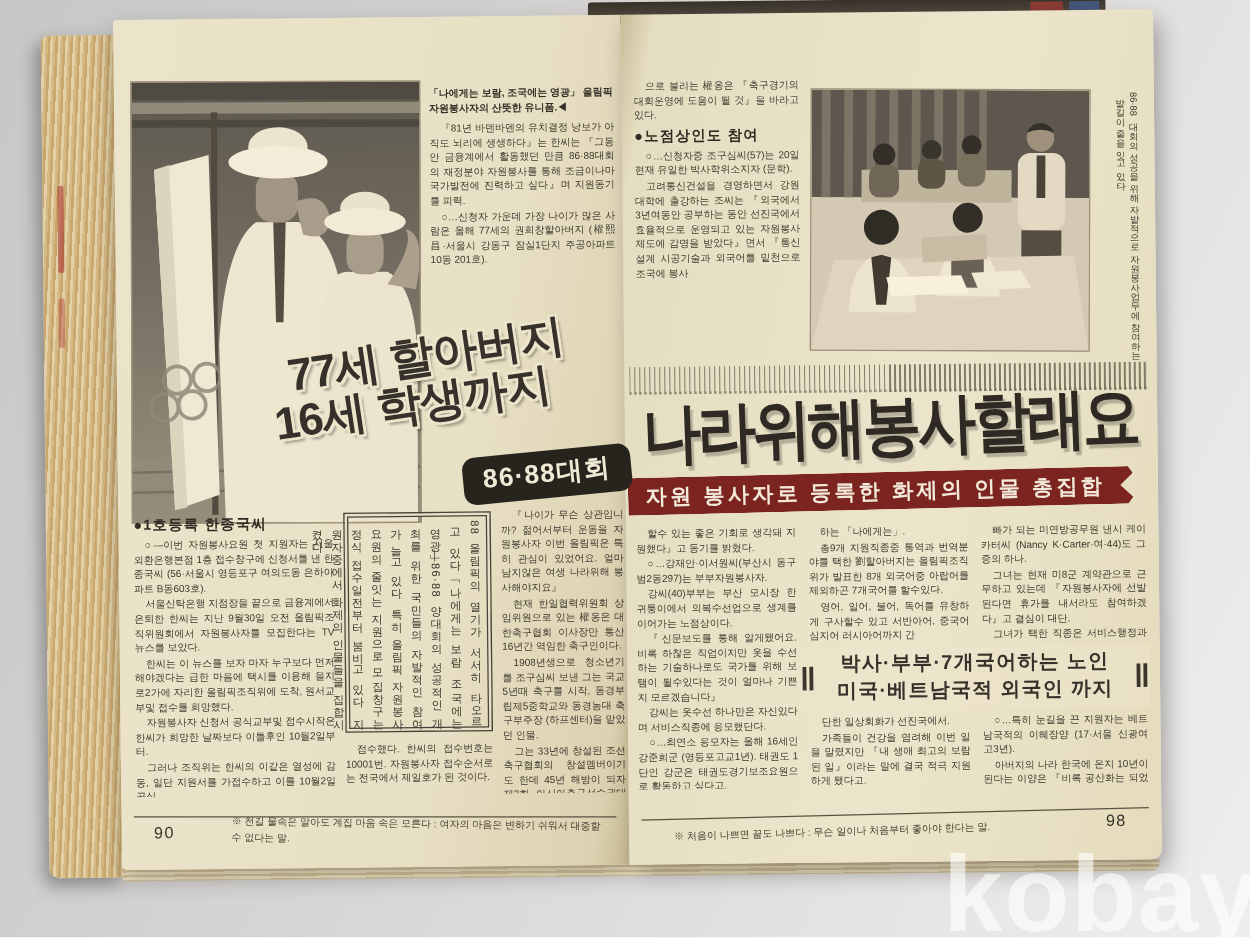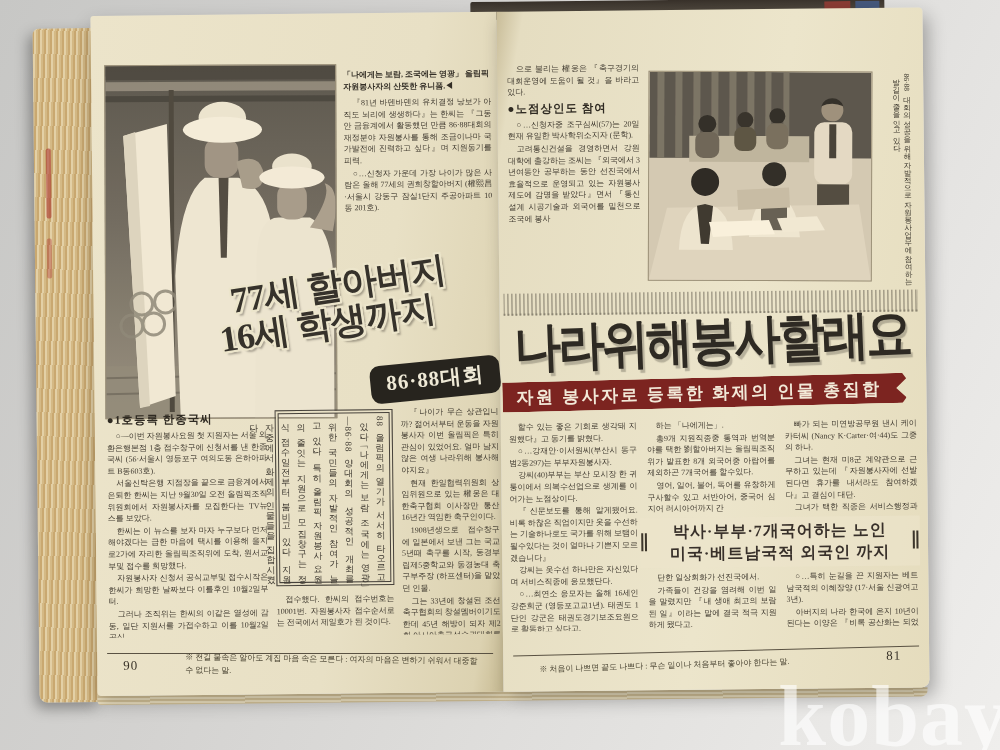--- a/index.html
+++ b/index.html
@@ -1,18 +1,18 @@
 <!DOCTYPE html>
 <html><head>
 <meta charset="utf-8">
 <style>
   html,body{margin:0;padding:0;background:#fff;}
   .scene{position:relative;width:1000px;height:750px;overflow:hidden;
     background:linear-gradient(115deg,#c7c7c5 0%,#d3d2d0 35%,#e2e1df 70%,#efeeec 100%);
-    font-family:Liberation Serif, serif;}
+    font-family:Liberation Sans, sans-serif;}
   .magazine{position:absolute;left:36px;top:4px;width:892px;height:702px;transform:rotate(-0.6deg);}
   .top-edge{position:absolute;left:438px;top:-2px;width:414px;height:18px;border-radius:2px;
     background:linear-gradient(#38312a,#5d564b);}
   .top-edge .bit-red{position:absolute;right:34px;top:3px;width:26px;height:11px;background:#8a3c34;}
   .top-edge .bit-blue{position:absolute;right:5px;top:3px;width:24px;height:11px;background:#44587c;}
   .edge-stack{position:absolute;left:0;top:20px;width:60px;height:674px;border-radius:6px 0 0 8px;
     background:repeating-linear-gradient(93deg,#c9a870 0 2px,#e3d0a6 2px 4px,#d4b985 4px 6px);
     box-shadow:-4px 6px 14px rgba(0,0,0,.35);}
   .pen-mark{position:absolute;left:12px;top:120px;width:5px;height:70px;background:rgba(168,46,44,.55);border-radius:2px;}
   .pen-mark.m2{top:210px;height:40px;opacity:.7;}
@@ -164,21 +164,21 @@
           <p class="p">자원봉사자 신청서 공식교부및 접수시작은 한씨가 희망한 날짜보다 이틀후인 10월2일부터.</p>
           <p class="p">그러나 조직위는 한씨의 이같은 열성에 감동, 일단 지원서를 가접수하고 이를 10월2일 공식</p>
         </div>
         <div class="lede-box">88올림픽의 열기가 서서히 타오르고 있다. 「나에게는 보람, 조국에는 영광」—86·88양대회의 성공적인 개최를 위한 국민들의 자발적인 참여가 늘고 있다. 특히 올림픽 자원봉사 요원의 줄잇는 지원으로 모집창구는 정식 접수일전부터 붐비고 있다. 지원자중에서 화제의 인물들을 집합시켰다.</div>
         <div class="below-box">
           <p class="p">접수했다. 한씨의 접수번호는 10001번. 자원봉사자 접수순서로는 전국에서 제일호가 된 것이다.</p>
         </div>
         <div class="lcol2">
           <p class="p">『나이가 무슨 상관입니까? 젊어서부터 운동을 자원봉사자 이번 올림픽은 특히 관심이 있었어요. 얼마 남지않은 여생 나라위해 봉사해야지요』</p>
           <p class="p">현재 한일협력위원회 상임위원으로 있는 權옹은 대한축구협회 이사장만 통산 16년간 역임한 축구인이다.</p>
-          <p class="p">1908년생으로 접수창구에 일본에서 보낸 그는 국교5년때 축구를 시작, 동경부립제5중학교와 동경농대 축구부주장 (하프센터)을 맡았던 인물.</p>
+          <p class="p">1908년생으로 청소년기를 조구심씨 보낸 그는 국교5년때 축구를 시작, 동경부립제5중학교와 동경농대 축구부주장 (하프센터)을 맡았던 인물.</p>
           <p class="p">그는 33년에 창설된 조선축구협회의 창설멤버이기도 한데 45년 해방이 되자 제2회 아시아축구선수권대회를 서울로 유치, 국내경기단체중 최초로 국제대회를 치른 경험(당시 대회위원)도 가지고 있다. 신동아화재보험 상무, 동양제분사장을 역임하며 축구인들에게 「한국축구의 산증인」</p>
         </div>
       </div>
 
       <div class="rule rule-left"></div>
       <div class="pgnum pg80">90</div>
       <div class="footnote fn-left">※ 천길 물속은 알아도 계집 마음 속은 모른다 : 여자의 마음은 변하기 쉬워서 대중할수 없다는 말.</div>
     </div>
 
     <div class="page page-right">
@@ -267,18 +267,18 @@
           <span class="box-bar">‖</span>
         </div>
         <div class="rcol3b">
           <p class="p">○…특히 눈길을 끈 지원자는 베트남국적의 이혜장양 (17·서울 신광여고3년).</p>
           <p class="p">아버지의 나라 한국에 온지 10년이 된다는 이양은 『비록 공산화는 되었지만 그래도 어머니의 나라인 베트남선수단을 안내하기 위해 어머니와 상의, 지원을 결심했다』고 말했다. &lt;林栢鶴기자&gt;</p>
         </div>
       </div>
 
       <div class="rule rule-right"></div>
       <div class="footnote fn-right">※ 처음이 나쁘면 끝도 나쁘다 : 무슨 일이나 처음부터 좋아야 한다는 말.</div>
-      <div class="pgnum pg81">81</div>
+      <div class="pgnum pg81">98</div>
     </div>
   </div>
 
   <div class="watermark">kobay</div>
 </div>
 
 </body></html>

